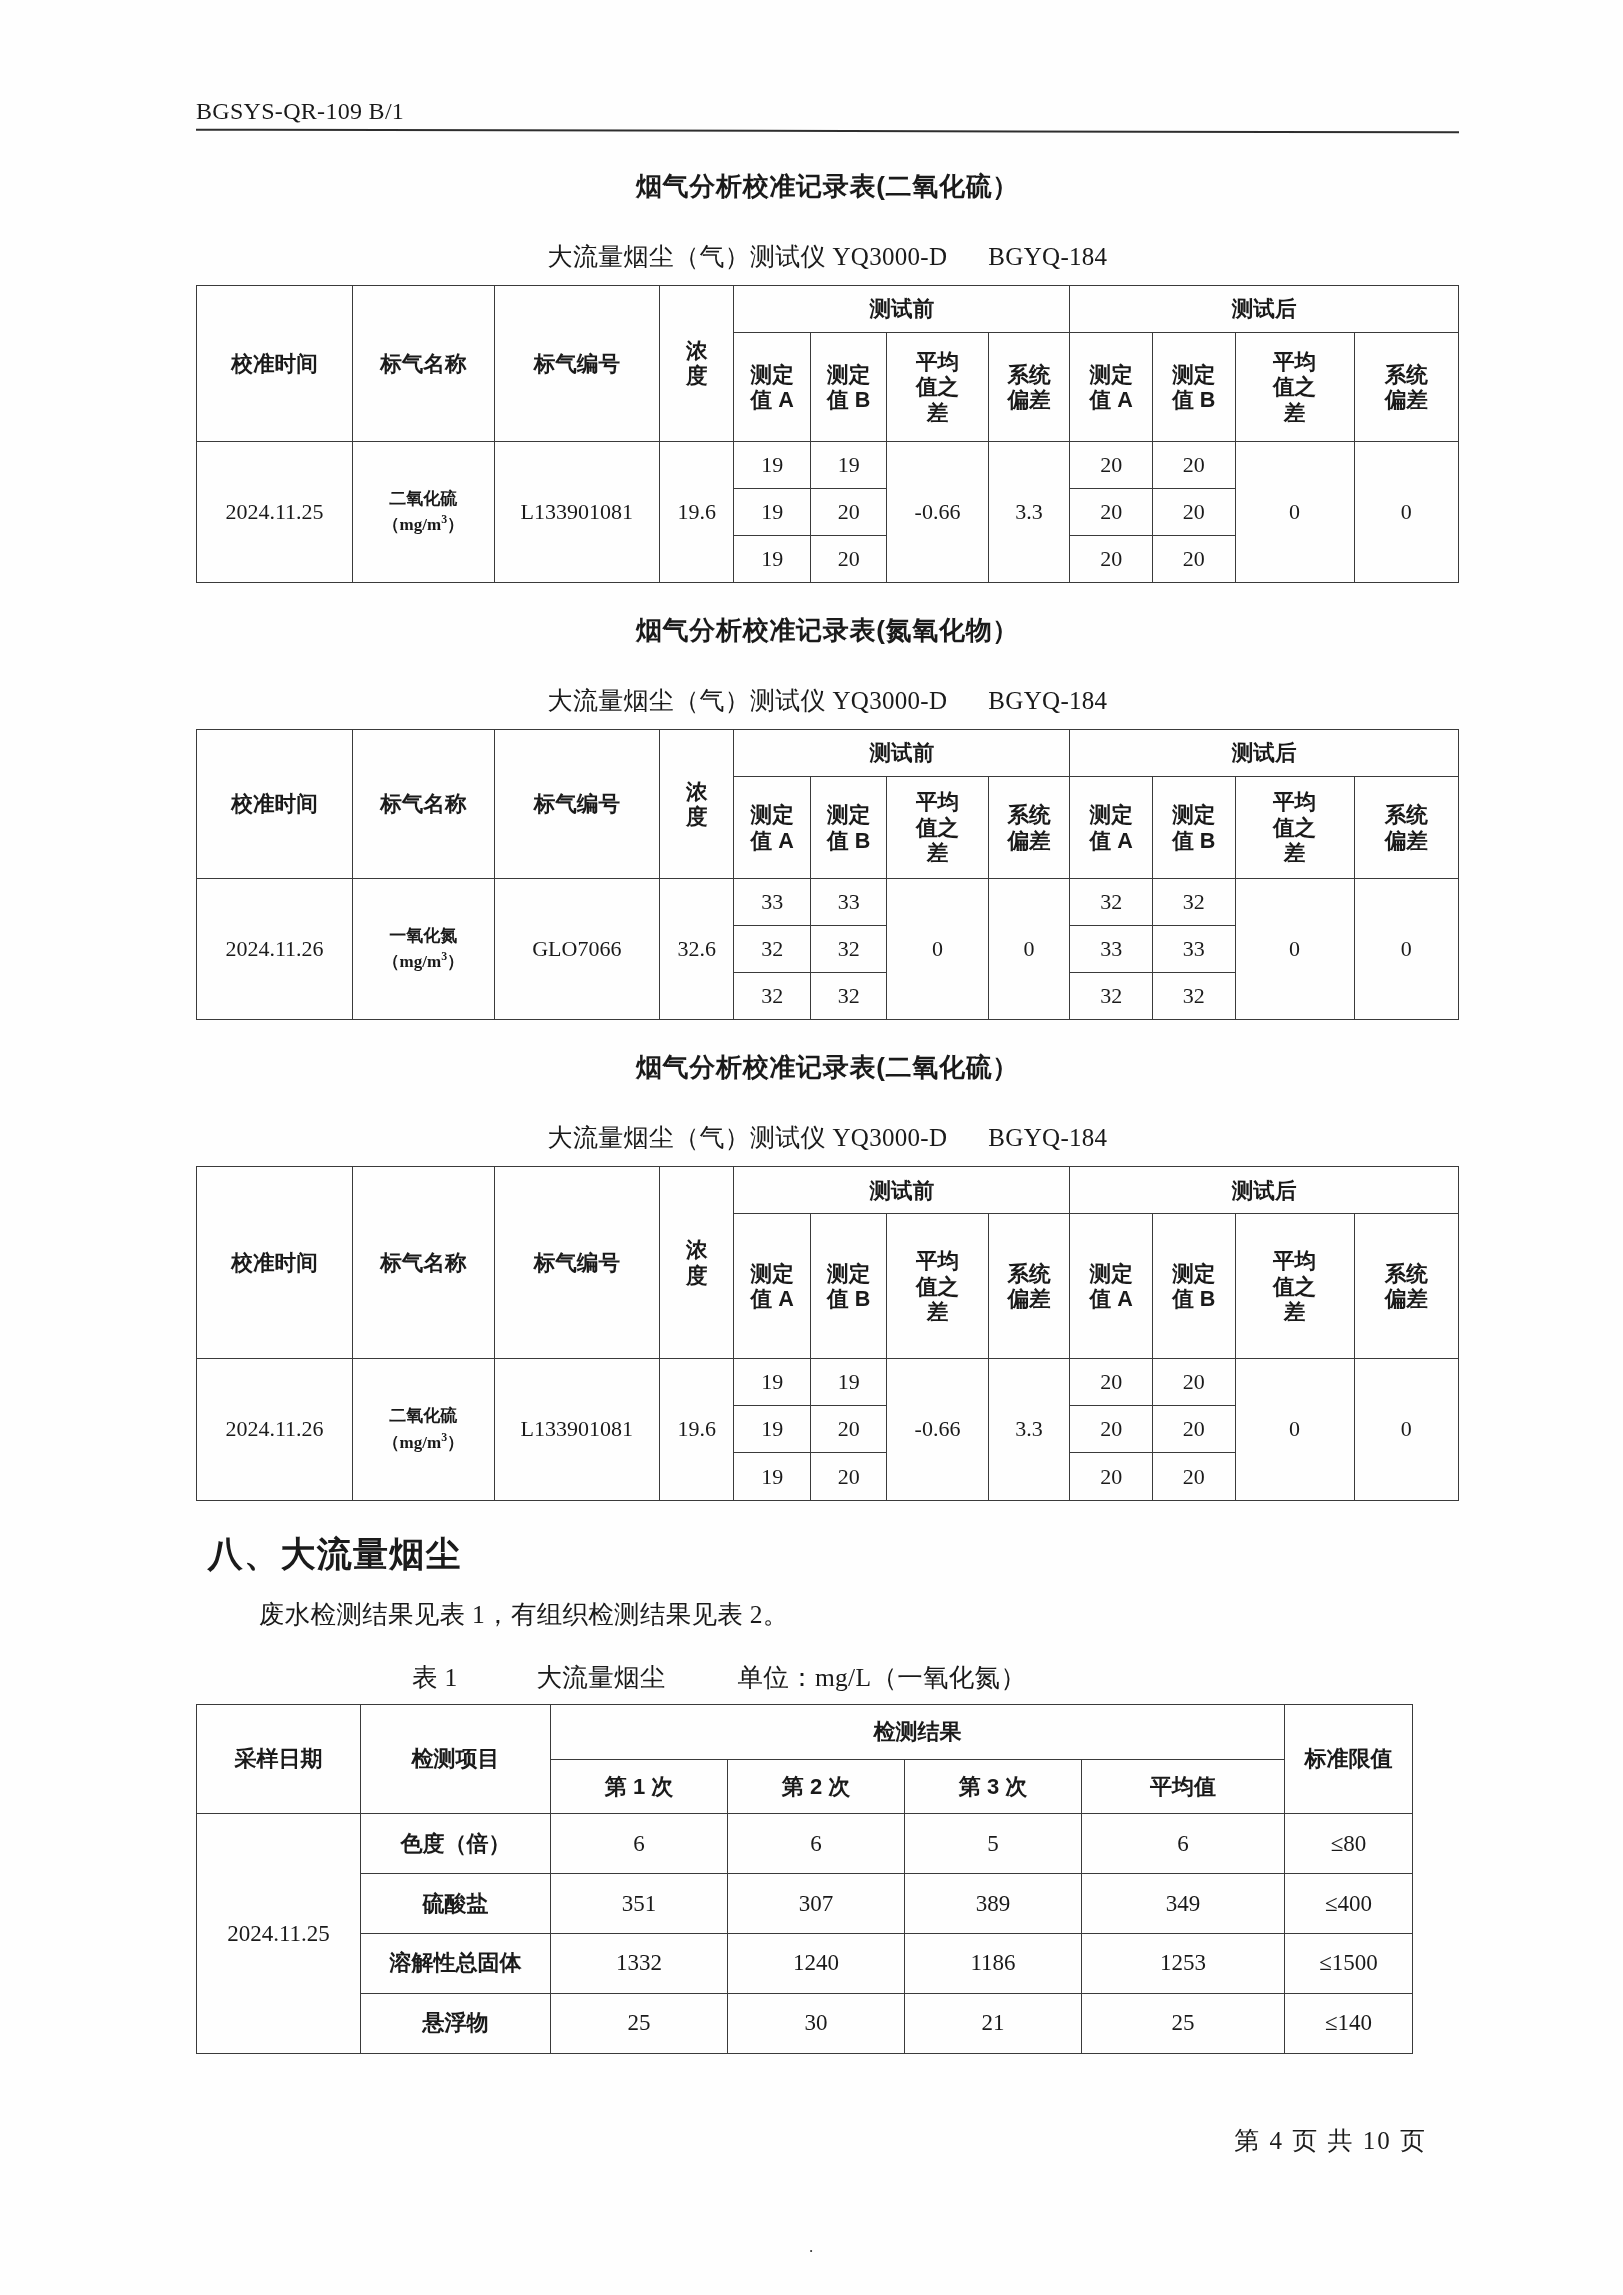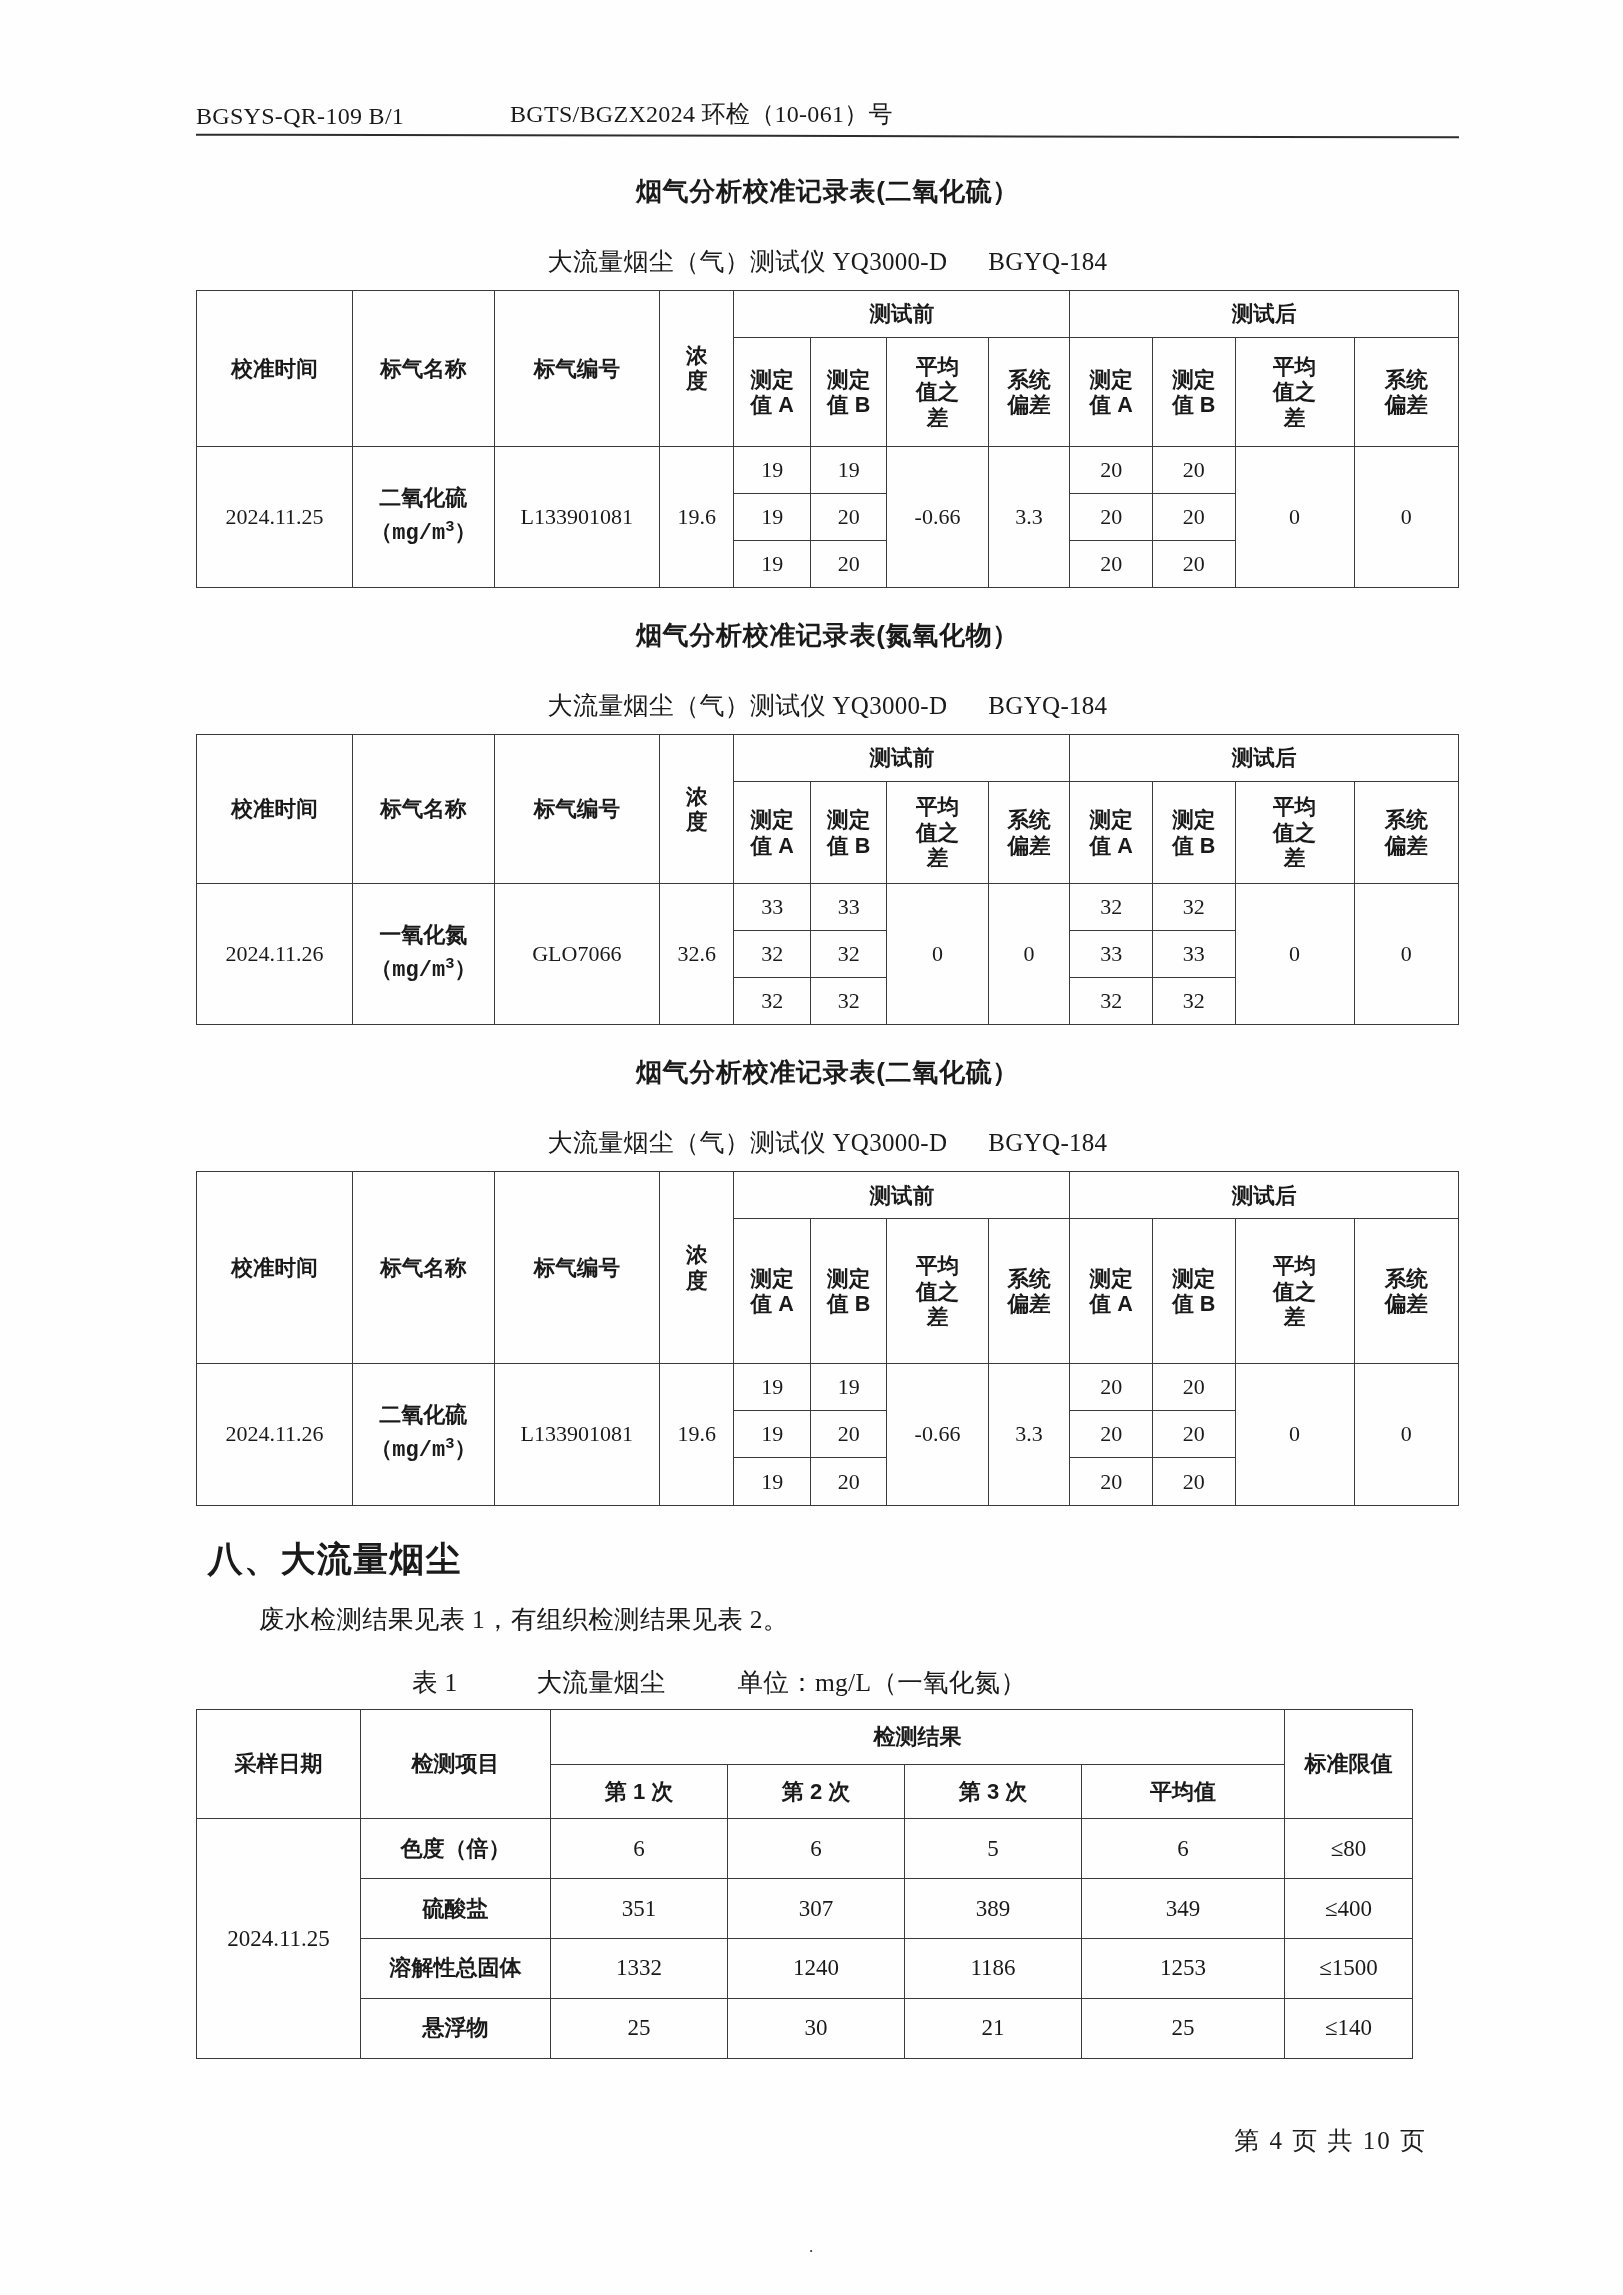--- a/index.html
+++ b/index.html
@@ -80,23 +80,23 @@
     font-weight: bold;
     padding: 2.6px 1.3px;
     line-height: 1.18;
   }
   table.cal td {
     font-family: "Liberation Serif", "DejaVu Serif", serif;
     font-weight: normal;
     font-size: 22px;
   }
   table.cal td.nm {
-    font-family: Liberation Mono, monospace;
+    font-family: Liberation Serif, serif;
     font-weight: bold;
-    font-size: 22px;
+    font-size: 17px;
     line-height: 1.45;
   }
   table.cal .grouphead { height: 41px; }
   table.cal .subhead-1 { height: 105px; }
   table.cal .subhead-2 { height: 98px; }
   table.cal .subhead-3 { height: 141px; }
   table.cal .vstack { padding: 1.3px 3.9px; }
   table.cal .measrow td { height: 41px; }
   .sup { font-size: 0.7em; vertical-align: super; }
 
@@ -172,21 +172,20 @@
   }
 </style>
 </head>
 <body>
 
 <div class="page">
   <div class="content">
 
     <div class="runhead">
       <div class="left">BGSYS-QR-109 B/1</div>
-      <div class="right">BGTS/BGZX2024 环检（10-061）号</div>
     </div>
     <div class="runhead-rule"></div>
 
     <div class="tbl-title">烟气分析校准记录表(二氧化硫）</div>
     <div class="tbl-subtitle">
       <span>大流量烟尘（气）测试仪 YQ3000-D</span><span class="gap"></span><span>BGYQ-184</span>
     </div>
 
     <table class="cal">
       <colgroup>

